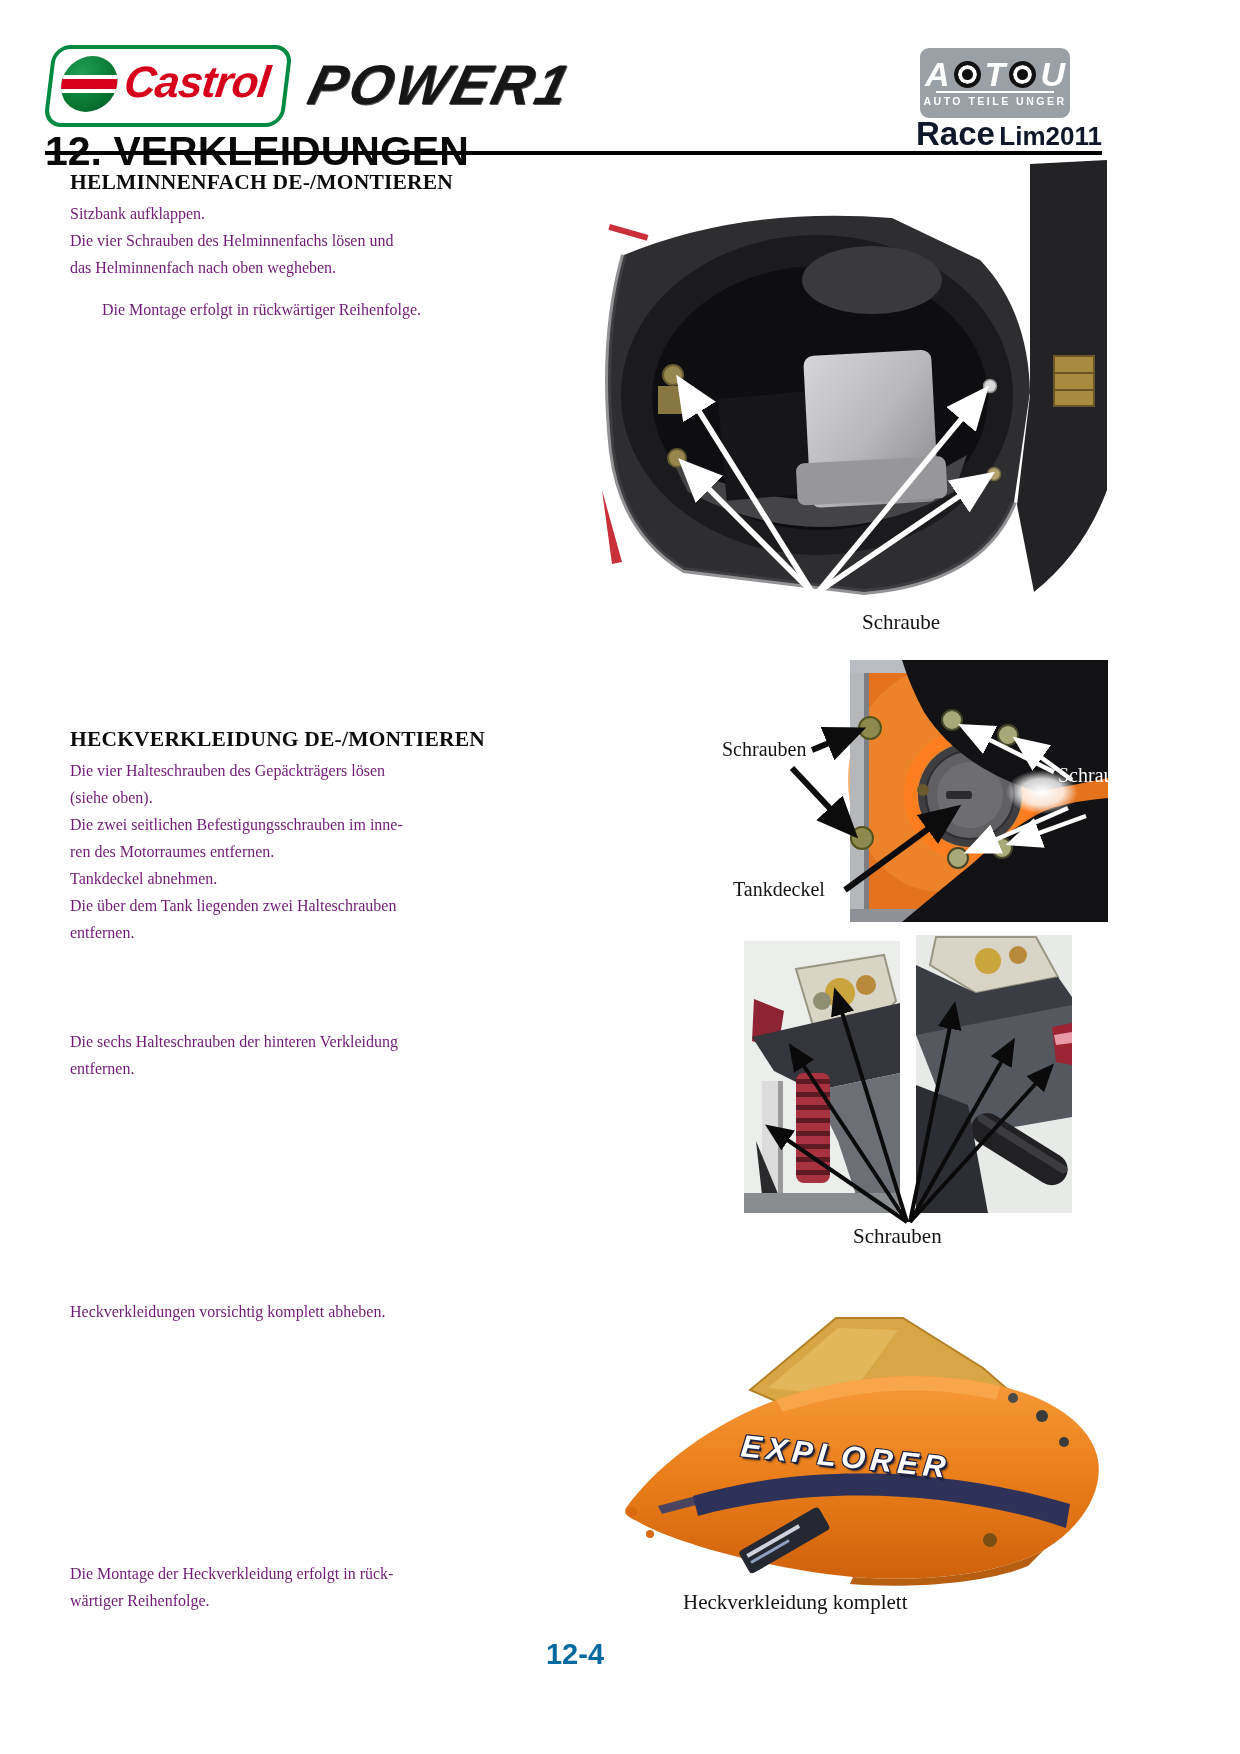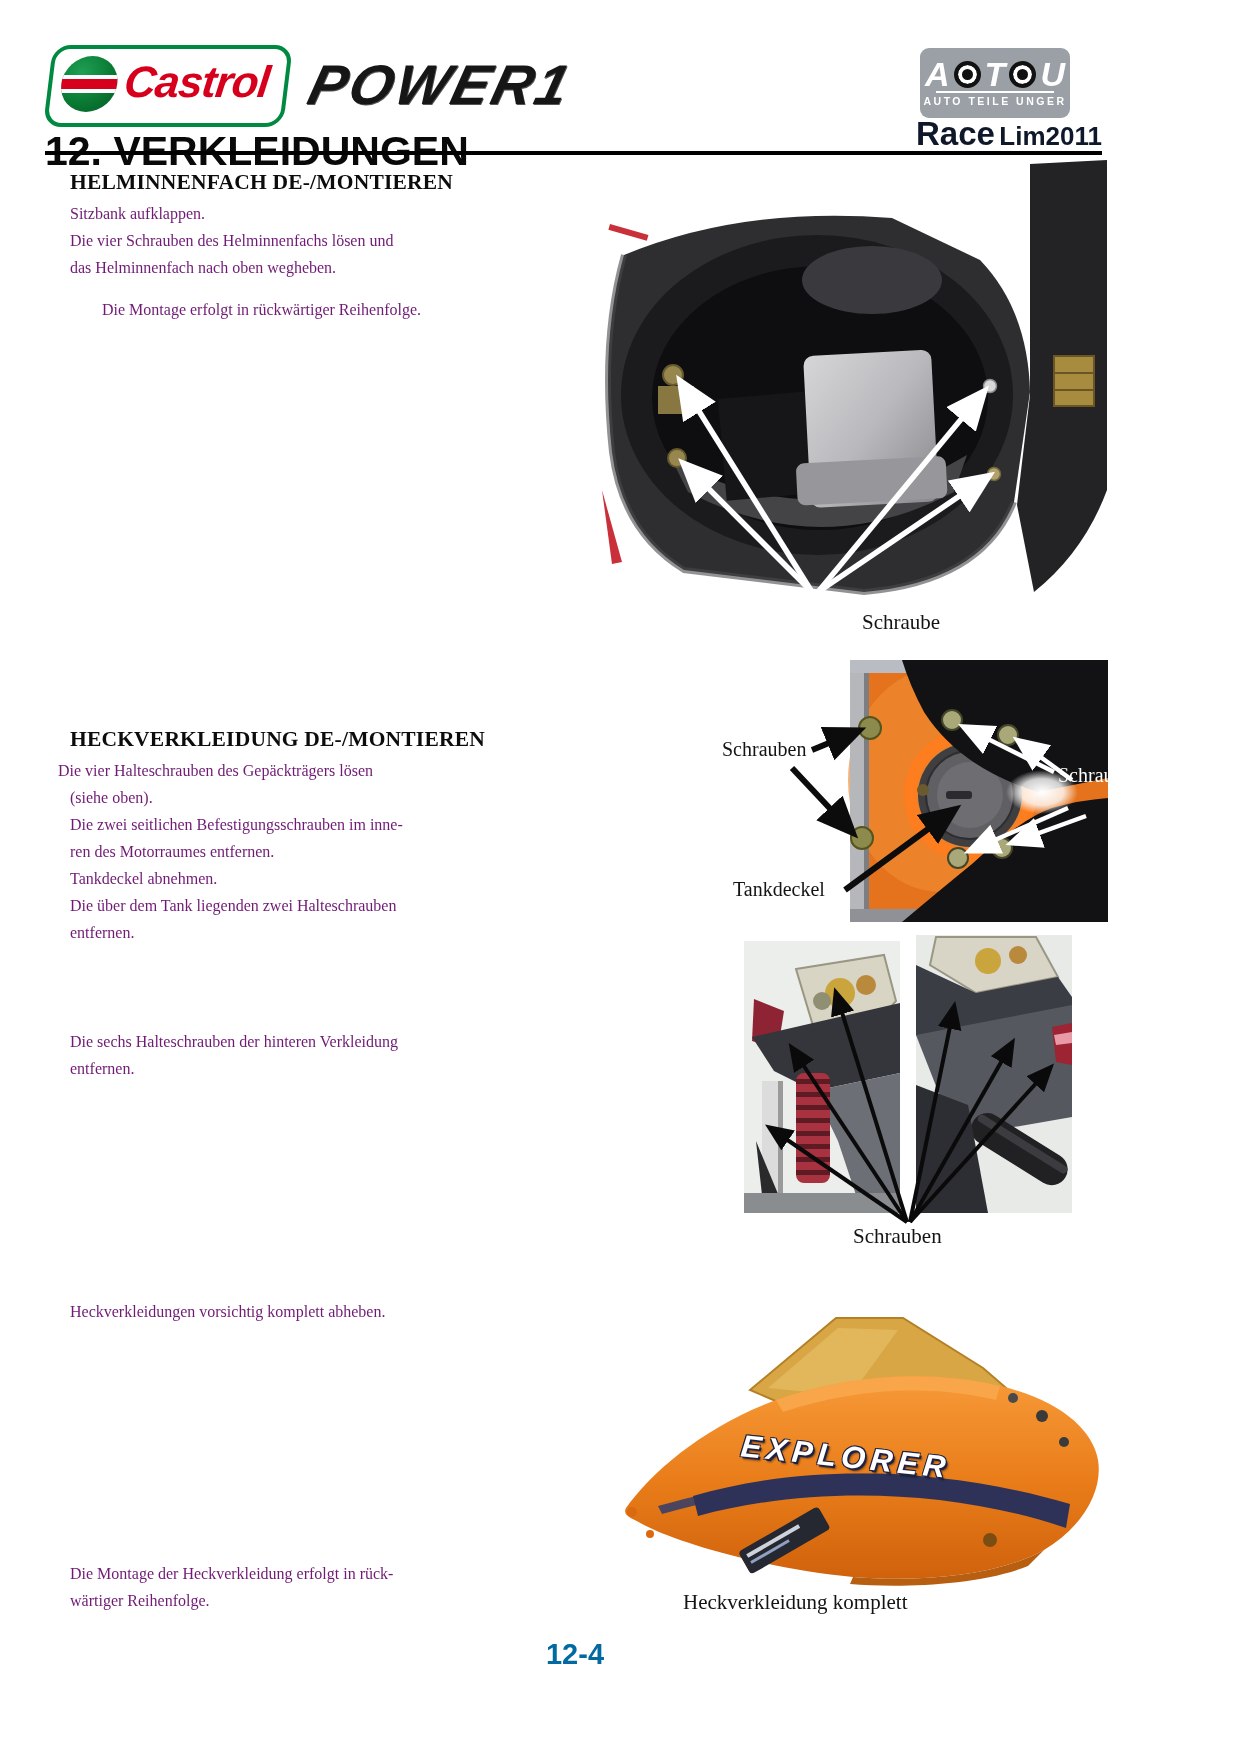--- a/index.html
+++ b/index.html
@@ -127,21 +127,21 @@
 
       <line x1="250" y1="432" x2="120" y2="224" stroke="#fff" stroke-width="5.5" marker-end="url(#aw1)"></line>
       <line x1="250" y1="432" x2="124" y2="306" stroke="#fff" stroke-width="5.5" marker-end="url(#aw1)"></line>
       <line x1="256" y1="432" x2="420" y2="234" stroke="#fff" stroke-width="5.5" marker-end="url(#aw1)"></line>
       <line x1="256" y1="432" x2="424" y2="318" stroke="#fff" stroke-width="5.5" marker-end="url(#aw1)"></line>
     </svg>
   </div>
   <div class="abs caption" style="left:862px;top:610px;">Schraube</div>
 
   <div class="abs sec-head" style="left:70px;top:727px;">HECKVERKLEIDUNG DE-/MONTIEREN</div>
-  <div class="abs body-line" style="left:58px;top:757px;">Die vier Halteschrauben des Gepäckträgers lösen</div>
+  <div class="abs body-line" style="left:70px;top:757px;">Die vier Halteschrauben des Gepäckträgers lösen</div>
   <div class="abs body-line" style="left:70px;top:784px;">(siehe oben).</div>
   <div class="abs body-line" style="left:70px;top:811px;">Die zwei seitlichen Befestigungsschrauben im inne-</div>
   <div class="abs body-line" style="left:70px;top:838px;">ren des Motorraumes entfernen.</div>
   <div class="abs body-line" style="left:70px;top:865px;">Tankdeckel abnehmen.</div>
   <div class="abs body-line" style="left:70px;top:892px;">Die über dem Tank liegenden zwei Halteschrauben</div>
   <div class="abs body-line" style="left:70px;top:919px;">entfernen.</div>
 
   <div class="abs" style="left:640px;top:650px;width:520px;height:285px;">
     <svg width="520" height="285" viewBox="0 0 520 285">
       <defs>

